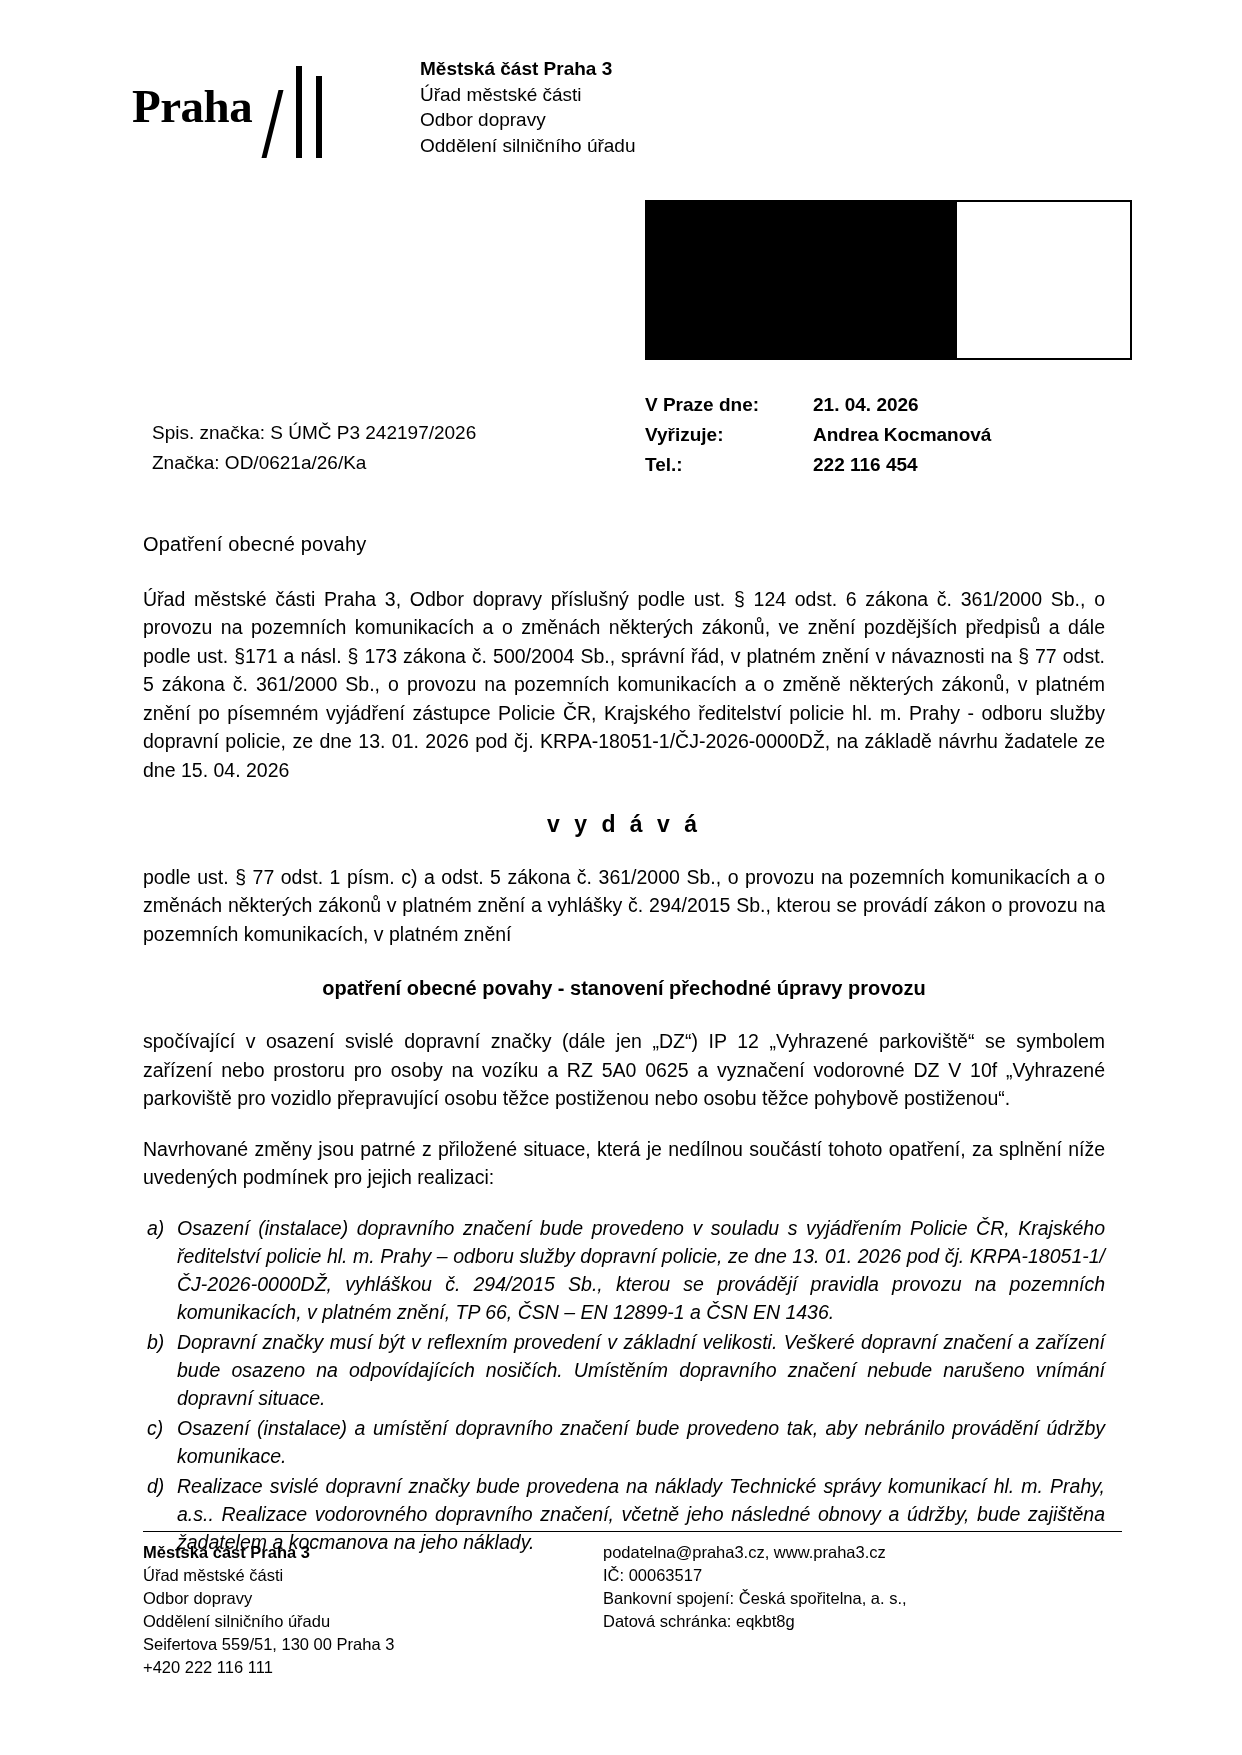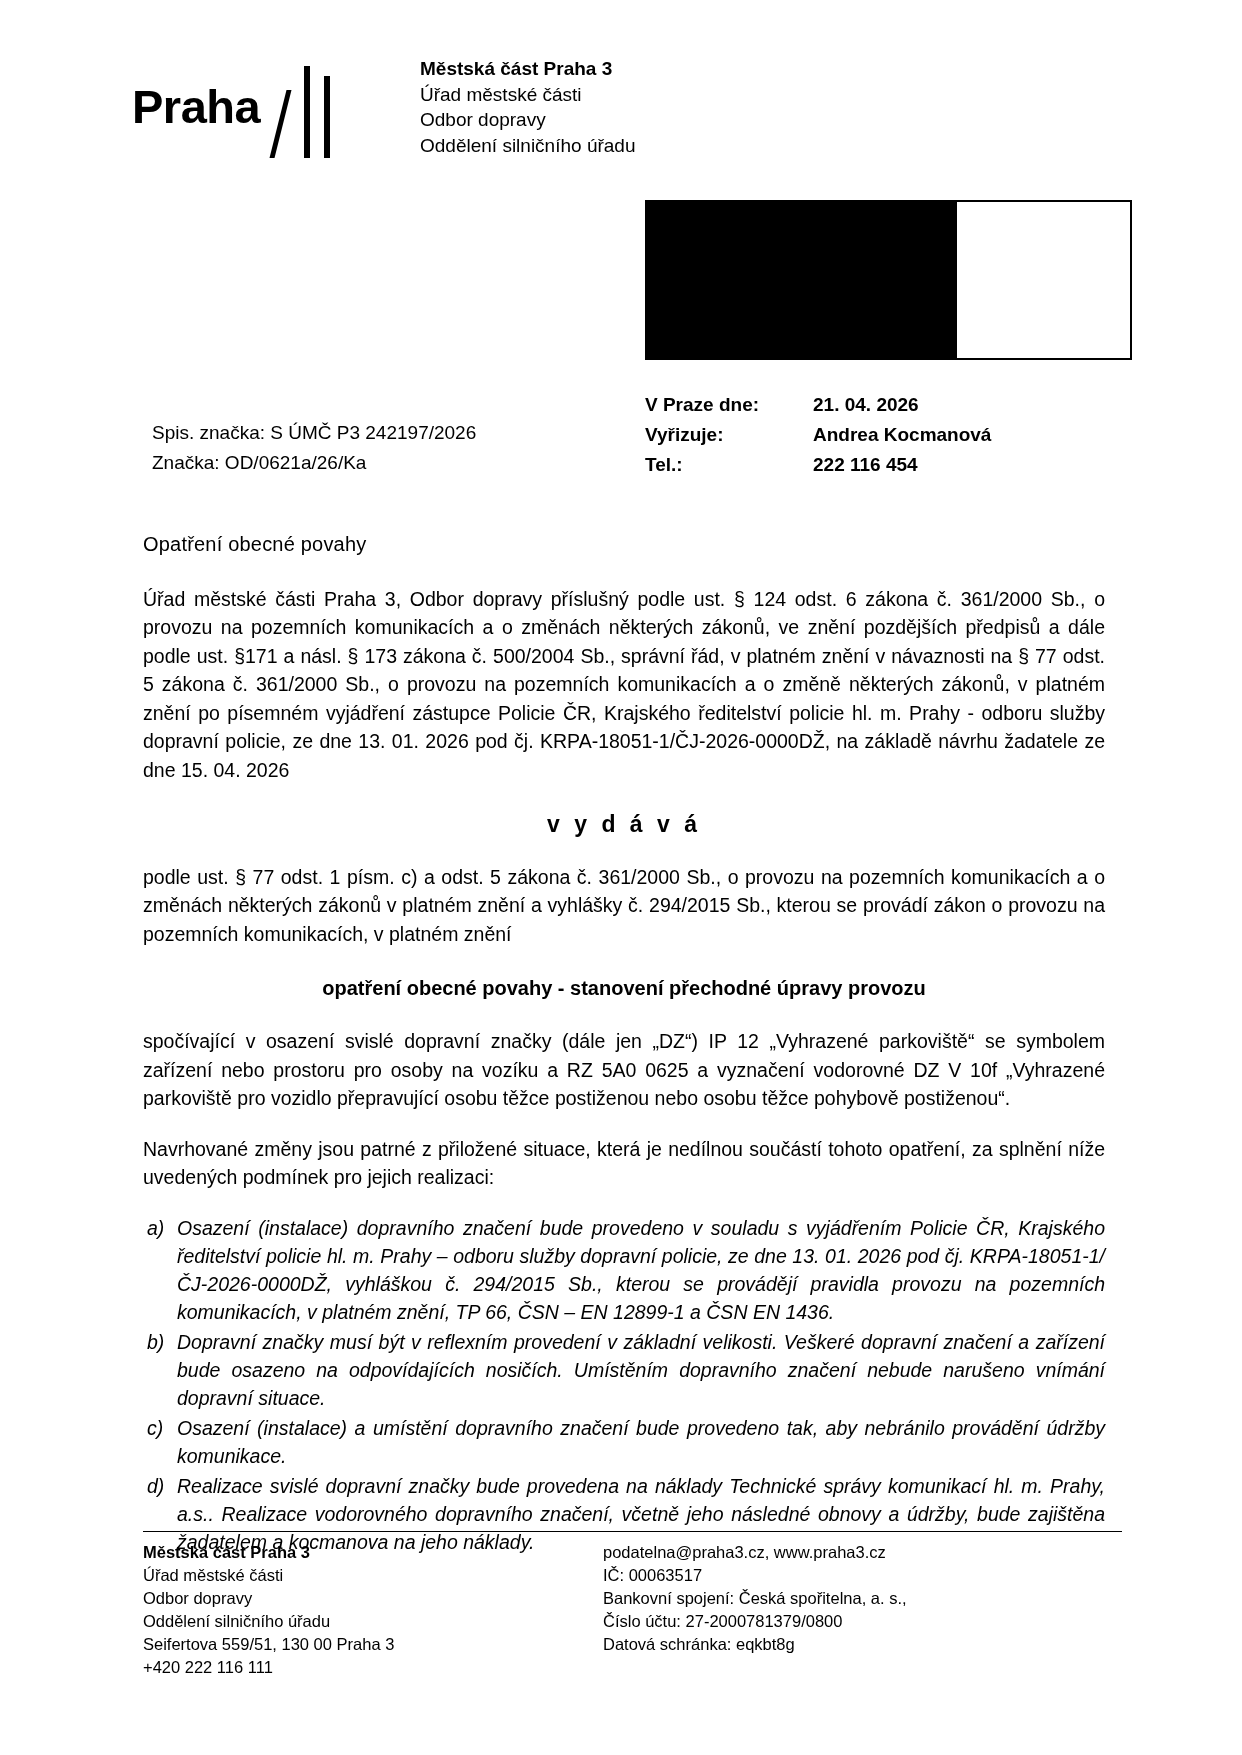--- a/index.html
+++ b/index.html
@@ -27,21 +27,21 @@
     align-items: flex-start;
     padding: 48px 0 0 132px;
   }
   .logo-block {
     display: flex;
     align-items: flex-start;
     width: 288px;
     flex: 0 0 288px;
   }
   .logo-word {
-    font-family: Liberation Sans, sans-serif;
+    font-family: Liberation Serif, serif;
     font-weight: bold;
     font-size: 47px;
     letter-spacing: -0.5px;
     line-height: 1;
     margin-top: 35px;
   }
   .logo-marks {
     position: relative;
     width: 70px;
     height: 110px;
@@ -290,19 +290,18 @@
         <div>Úřad městské části</div>
         <div>Odbor dopravy</div>
         <div>Oddělení silničního úřadu</div>
         <div>Seifertova 559/51, 130 00  Praha 3</div>
         <div>+420 222 116 111</div>
       </div>
       <div class="fcol-right">
         <div>podatelna@praha3.cz, www.praha3.cz</div>
         <div>IČ: 00063517</div>
         <div>Bankovní spojení: Česká spořitelna, a. s.,</div>
-        <div>Číslo účtu: 27-2000781379/0800</div>
         <div>Datová schránka: eqkbt8g</div>
       </div>
     </div>
   </div>
 
 </div>
 
 </body></html>

